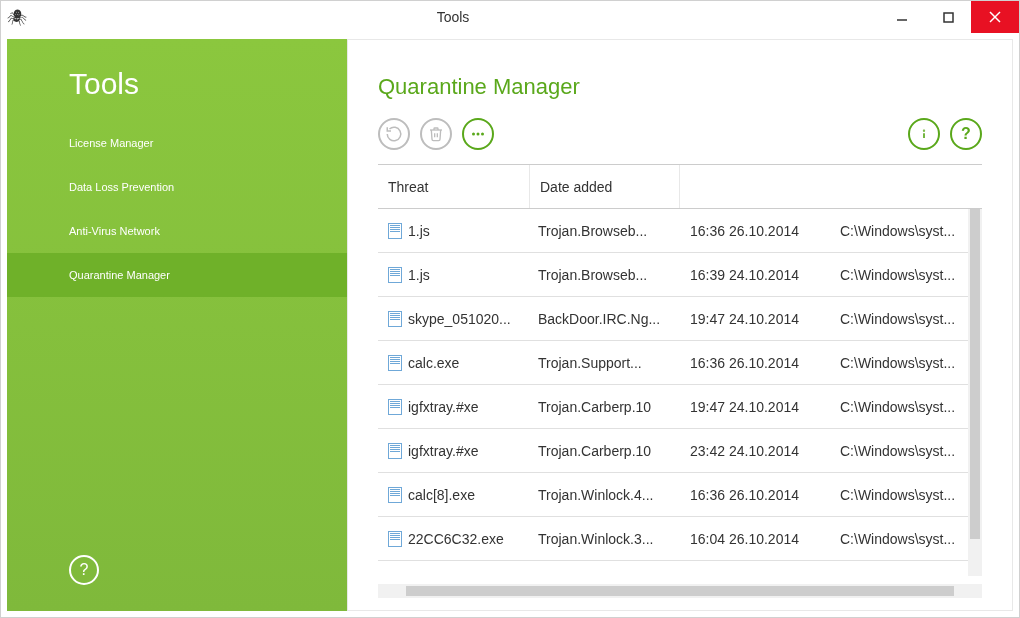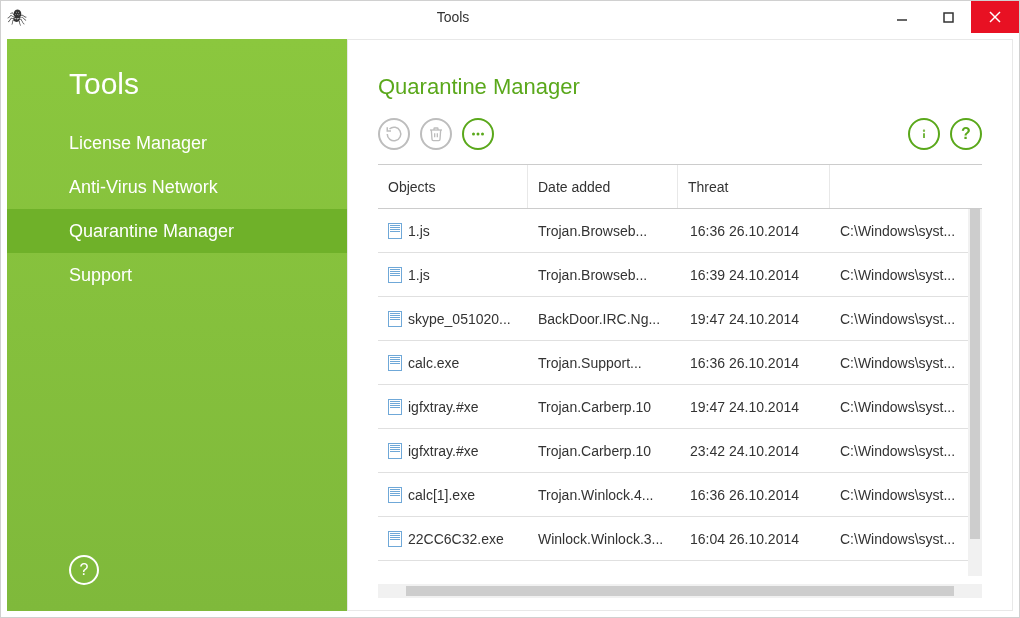--- a/index.html
+++ b/index.html
@@ -52,21 +52,21 @@
     .sidebar-title {
       font-size: 30px;
       font-weight: 300;
       padding: 0 0 20px 62px;
     }
     .sidebar-item {
       height: 44px;
       display: flex;
       align-items: center;
       padding-left: 62px;
-      font-size: 18px;
+      font-size: 11px;
       cursor: default;
     }
     .sidebar-item.active {
       background: #6fb129;
     }
     .sidebar-help {
       position: absolute; left: 62px; bottom: 26px;
       width: 30px; height: 30px; border: 2px solid #fff; border-radius: 50%;
       display: flex; align-items: center; justify-content: center;
       font-size: 16px; color: #fff;
@@ -173,27 +173,27 @@
 </div>
 
 <div class="body-area">
   <div class="sidebar">
     <div class="sidebar-title">Tools</div>
     <div id="sidebar-items">
         <div class="sidebar-item">
           <span>License Manager</span>
         </div>
         <div class="sidebar-item">
+          <span>Data Loss Prevention</span>
+        </div>
+        <div class="sidebar-item">
           <span>Anti-Virus Network</span>
         </div>
         <div class="sidebar-item active">
           <span>Quarantine Manager</span>
-        </div>
-        <div class="sidebar-item">
-          <span>Support</span>
         </div>
       </div>
     <div class="sidebar-help">
       <span>?</span>
     </div>
   </div>
 
   <div class="main">
     <div class="page-heading">Quarantine Manager</div>
 
@@ -226,23 +226,22 @@
             <line x1="12" y1="11" x2="12" y2="18"></line>
           </svg>
       </div>
       <div class="tool-btn accent" title="Help">
         <span style="font-weight:600">?</span>
       </div>
     </div>
 
     <div class="table-wrap">
       <div class="table-header">
-        <div class="th col-obj">Objects</div>
+        <div class="th col-threat">Threat</div>
         <div class="th col-date">Date added</div>
-        <div class="th col-threat">Threat</div>
         <div class="scroll-gutter"></div>
       </div>
       <div class="table-body">
         <div class="rows" id="rows">
             <div class="row">
               <div class="cell col-obj">
                 <div class="file-icon">
                   <div class="ln"></div>
                   <div class="ln"></div>
                   <div class="ln"></div>
@@ -325,37 +324,37 @@
               <div class="cell col-path">C:\Windows\syst...</div>
             </div>
             <div class="row">
               <div class="cell col-obj">
                 <div class="file-icon">
                   <div class="ln"></div>
                   <div class="ln"></div>
                   <div class="ln"></div>
                   <div class="ln"></div>
                 </div>
-                <span>calc[1].exe</span>
+                <span>calc[8].exe</span>
               </div>
               <div class="cell col-threat">Trojan.Winlock.4...</div>
               <div class="cell col-date">16:36 26.10.2014</div>
               <div class="cell col-path">C:\Windows\syst...</div>
             </div>
             <div class="row">
               <div class="cell col-obj">
                 <div class="file-icon">
                   <div class="ln"></div>
                   <div class="ln"></div>
                   <div class="ln"></div>
                   <div class="ln"></div>
                 </div>
                 <span>22CC6C32.exe</span>
               </div>
-              <div class="cell col-threat">Winlock.Winlock.3...</div>
+              <div class="cell col-threat">Trojan.Winlock.3...</div>
               <div class="cell col-date">16:04 26.10.2014</div>
               <div class="cell col-path">C:\Windows\syst...</div>
             </div>
           </div>
         <div class="vscroll">
           <div class="thumb"></div>
         </div>
       </div>
     </div>
 

